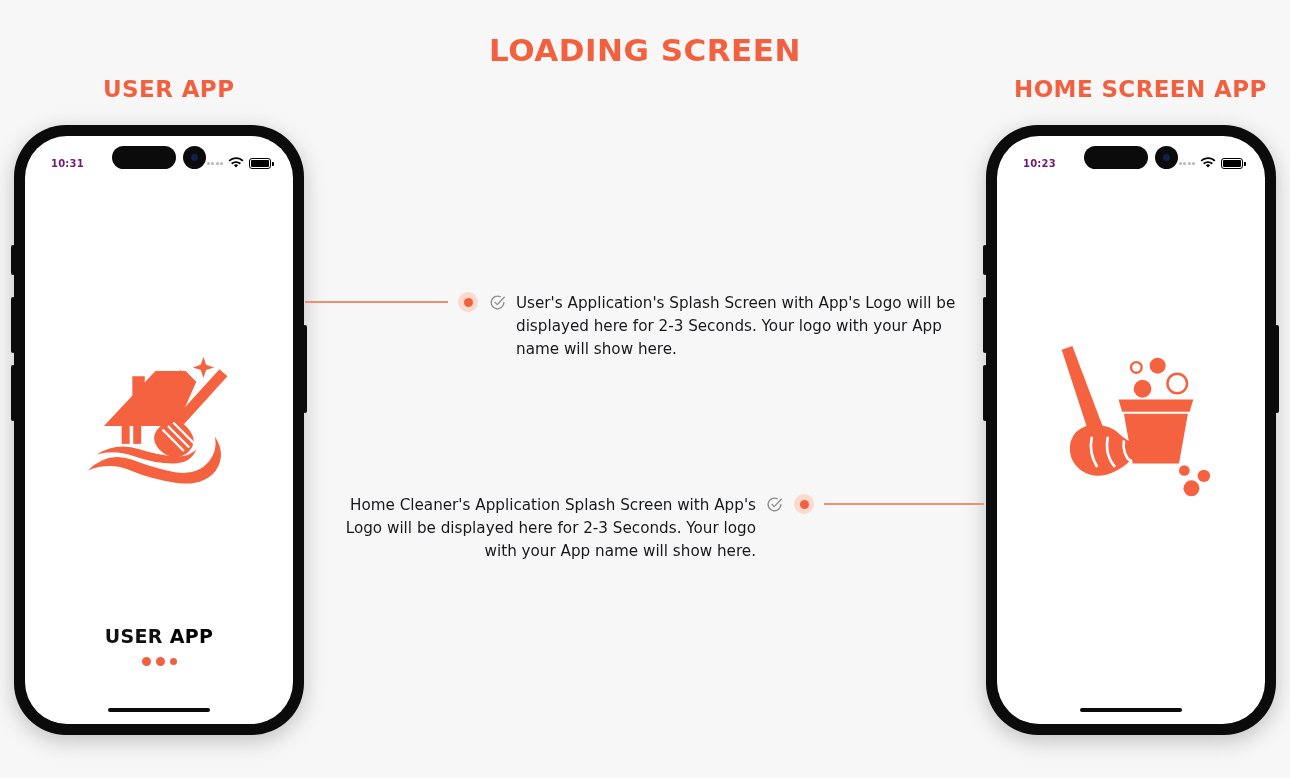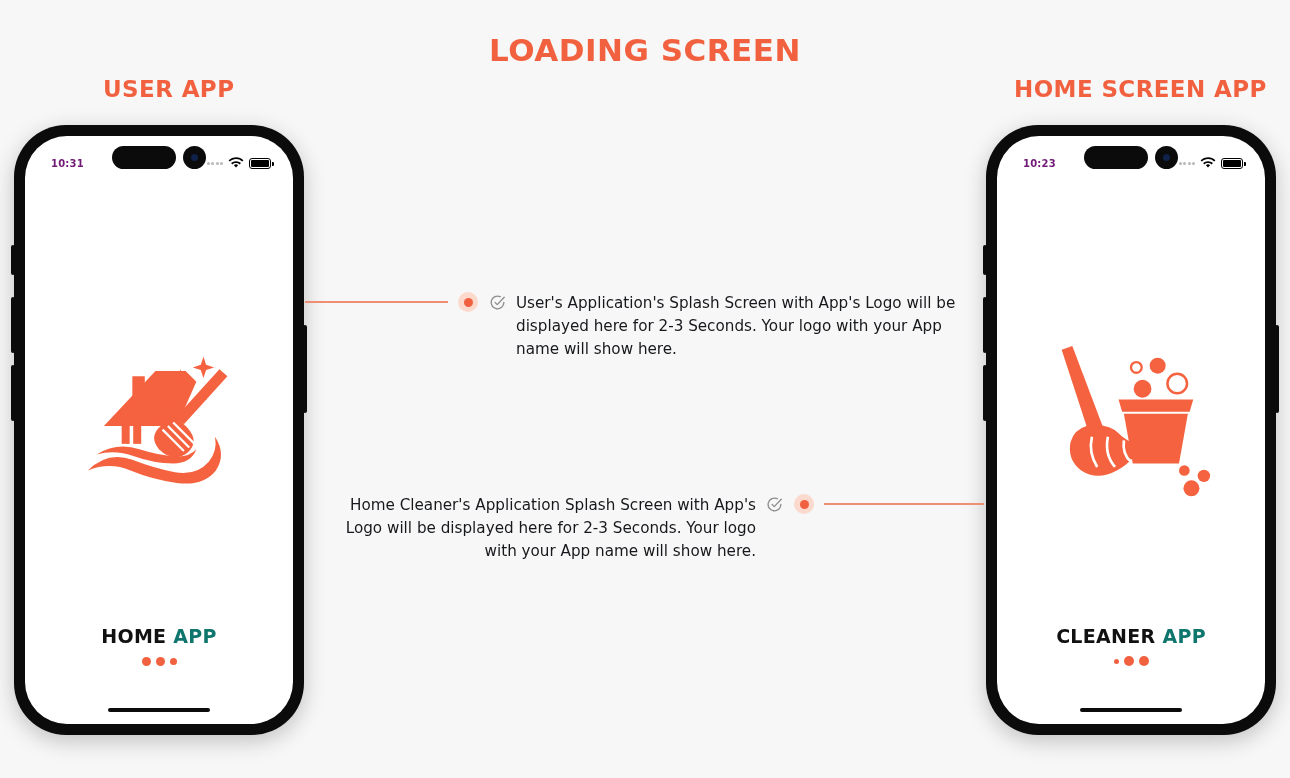--- a/index.html
+++ b/index.html
@@ -177,21 +177,21 @@
     left: 0;
     width: 100%;
     text-align: center;
   }
   .brand-name {
     font-size: 19px;
     font-weight: bold;
     letter-spacing: 0.3px;
     color: #111111;
   }
-  .brand-name .accent { color: #0f766e; margin-top: 28px; }
+  .brand-name .accent { color: #000000; margin-top: 28px; }
 
   .dots {
     margin-top: 9px;
     display: flex;
     align-items: center;
     justify-content: center;
     gap: 5px;
     height: 10px;
   }
   .dots span {
@@ -340,21 +340,21 @@
           <path d="M124 36 l2.4 7 7 2.4 -7 2.4 -2.4 7 -2.4 -7 -7 -2.4 7 -2.4 z"></path>
           <path d="M146 62 l2 6 6 2 -6 2 -2 6 -2 -6 -6 -2 6 -2 z"></path>
           <path d="M110 68 l1.8 5.4 5.4 1.8 -5.4 1.8 -1.8 5.4 -1.8 -5.4 -5.4 -1.8 5.4 -1.8 z"></path>
           <path d="M100 88 l1.5 4.5 4.5 1.5 -4.5 1.5 -1.5 4.5 -1.5 -4.5 -4.5 -1.5 4.5 -1.5 z"></path>
         </g>
       </svg>
     </div>
 
     <div class="brand">
       <div class="brand-name">
-        <span>HOME</span>
+        <span>USER</span>
         <span class="accent">APP</span>
       </div>
       <div class="dots">
         <span style="width:9px;height:9px;"></span>
         <span style="width:9px;height:9px;"></span>
         <span style="width:7px;height:7px;"></span>
       </div>
     </div>
 
     <div class="home-indicator"></div>
@@ -412,31 +412,20 @@
           <circle cx="152" cy="52" r="11" fill="none" stroke="#f5623f" stroke-width="2.8"></circle>
           <circle cx="113" cy="58" r="10"></circle>
 
           <circle cx="160" cy="150" r="6"></circle>
           <circle cx="182" cy="156" r="7"></circle>
           <circle cx="168" cy="170" r="9"></circle>
         </g>
       </svg>
     </div>
 
-    <div class="brand">
-      <div class="brand-name">
-        <span>CLEANER</span>
-        <span class="accent">APP</span>
-      </div>
-      <div class="dots">
-        <span style="width:5px;height:5px;"></span>
-        <span style="width:10px;height:10px;"></span>
-        <span style="width:10px;height:10px;"></span>
-      </div>
-    </div>
 
     <div class="home-indicator"></div>
   </div>
 </div>
 
 <div class="callout callout-1">
   <span class="lead-line"></span>
   <span class="bullet">
       <i></i>
     </span>

